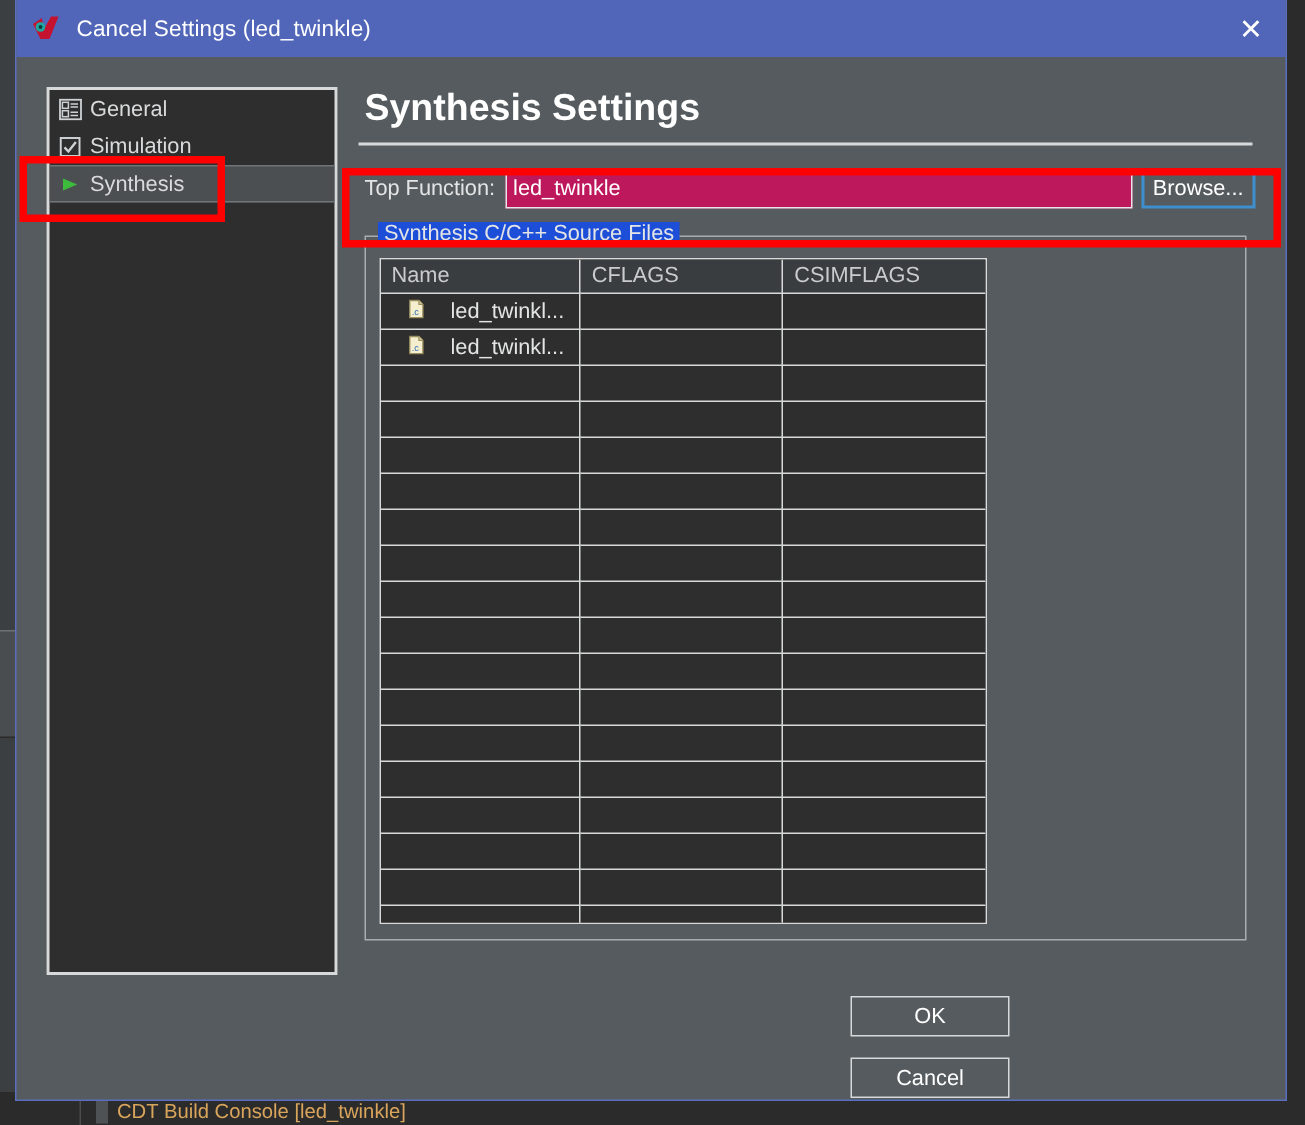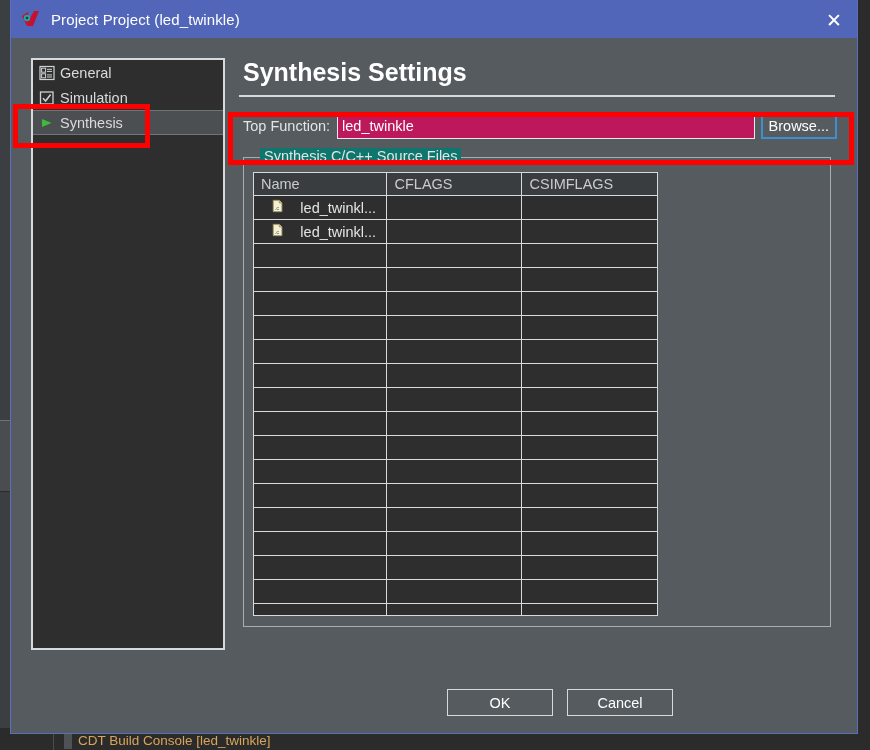--- a/index.html
+++ b/index.html
@@ -217,22 +217,22 @@
     position: relative;
     margin-top: 18px;
     border: 1px solid #a9adaf;
     width: 588px;
     height: 470px;
     box-sizing: border-box;
     margin-left: 4px;
   }
   .gb-legend {
     position: absolute;
-    top: -10px; left: 16px;
-    background: #0f766e;
+    top: -10px; left: 8px;
+    background: #1d4ed8;
     padding: 0 4px;
     color: #e3e4e5;
     font-size: 14.5px;
     white-space: nowrap;
   }
   .gb-inner {
     position: absolute;
     left: 9px; top: 14px;
     right: 9px; bottom: 10px;
     display: flex;
@@ -307,23 +307,24 @@
   }
   .sbtn.disabled {
     color: #8f9497;
     border-color: #8f9497;
     cursor: default;
   }
 
   
   .footer {
     position: absolute;
-    right: 18px; bottom: 16px;
+    right: 18px; bottom: 0;
     display: flex;
     gap: 14px;
+    flex-direction: column;
   }
   .fbtn {
     width: 106px; height: 27px;
     background: #555b5e;
     border: 1px solid #d7d9da;
     box-sizing: border-box;
     color: #ffffff;
     font-family: "Liberation Sans", sans-serif;
     font-size: 14.5px;
     cursor: pointer;
@@ -356,21 +357,21 @@
   <div class="dialog">
 
     <div class="titlebar">
       <span class="title-icon">
         <svg viewBox="0 0 24 24" width="24" height="24">
           <path d="M3 9 L9 5 L10 13 L15 4 L20 4 L14 19 L8 19 Z" fill="#c41230"></path>
           <circle cx="8" cy="11" r="3.2" fill="#1fa8a0"></circle>
           <circle cx="8" cy="11" r="1.3" fill="#0d3b3a"></circle>
         </svg>
       </span>
-      <span class="title-text">Project Project (led_twinkle)</span>
+      <span class="title-text">Cancel Settings (led_twinkle)</span>
       <span class="title-close">✕</span>
     </div>
 
     <div class="dlg-body">
 
       <div class="tree-panel">
         <div class="tree-item">
           <span class="tree-ico">
             <svg viewBox="0 0 16 16" width="16" height="16">
               <rect x="1" y="1.5" width="14" height="13" fill="#2e2e2e" stroke="#cfd2d4" stroke-width="1.2"></rect>

